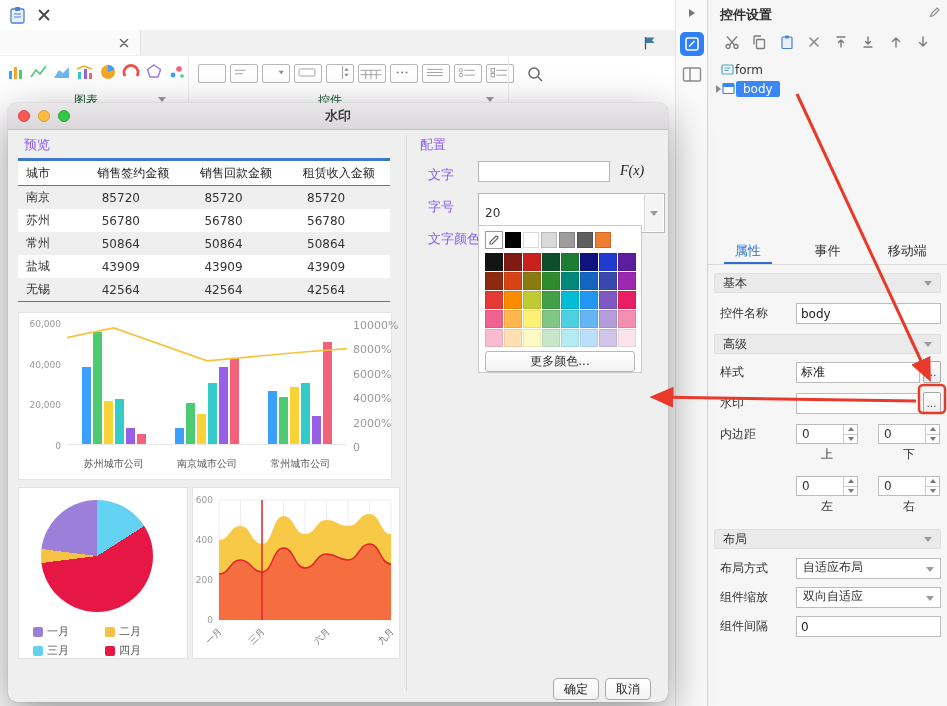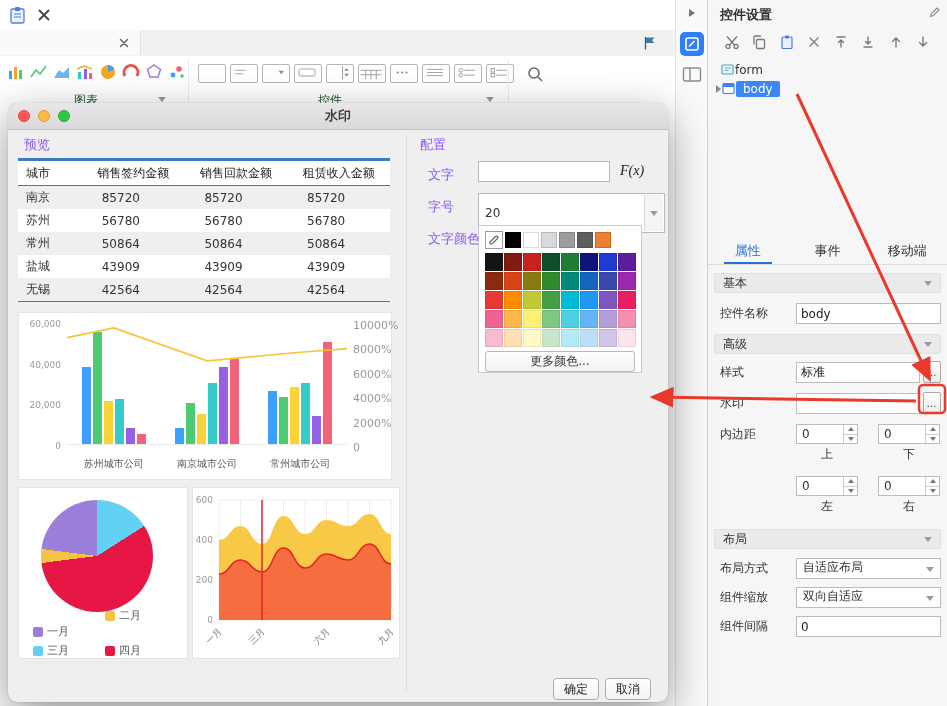--- a/index.html
+++ b/index.html
@@ -588,21 +588,21 @@
         </div>
     </div>
 
     <div class="chart-card" id="pie-chart">
       <div id="pie-circle" style="background: conic-gradient(rgb(99, 210, 242) 0%, rgb(99, 210, 242) 16%, rgb(230, 23, 68) 16%, rgb(230, 23, 68) 73%, rgb(246, 194, 67) 73%, rgb(246, 194, 67) 77%, rgb(155, 127, 216) 77%, rgb(155, 127, 216) 100%);"></div>
       <div id="pie-legend">
           <div class="pl-item" style="left: 14px; top: 136px;">
             <span class="sw" style="background: rgb(155, 127, 216);"></span>
             <span>一月</span>
           </div>
-          <div class="pl-item" style="left: 86px; top: 120px;">
+          <div class="pl-item" style="left: 86px; top: 136px;">
             <span class="sw" style="background: rgb(246, 194, 67);"></span>
             <span>二月</span>
           </div>
           <div class="pl-item" style="left: 14px; top: 155px;">
             <span class="sw" style="background: rgb(99, 210, 242);"></span>
             <span>三月</span>
           </div>
           <div class="pl-item" style="left: 86px; top: 155px;">
             <span class="sw" style="background: rgb(230, 23, 68);"></span>
             <span>四月</span>

